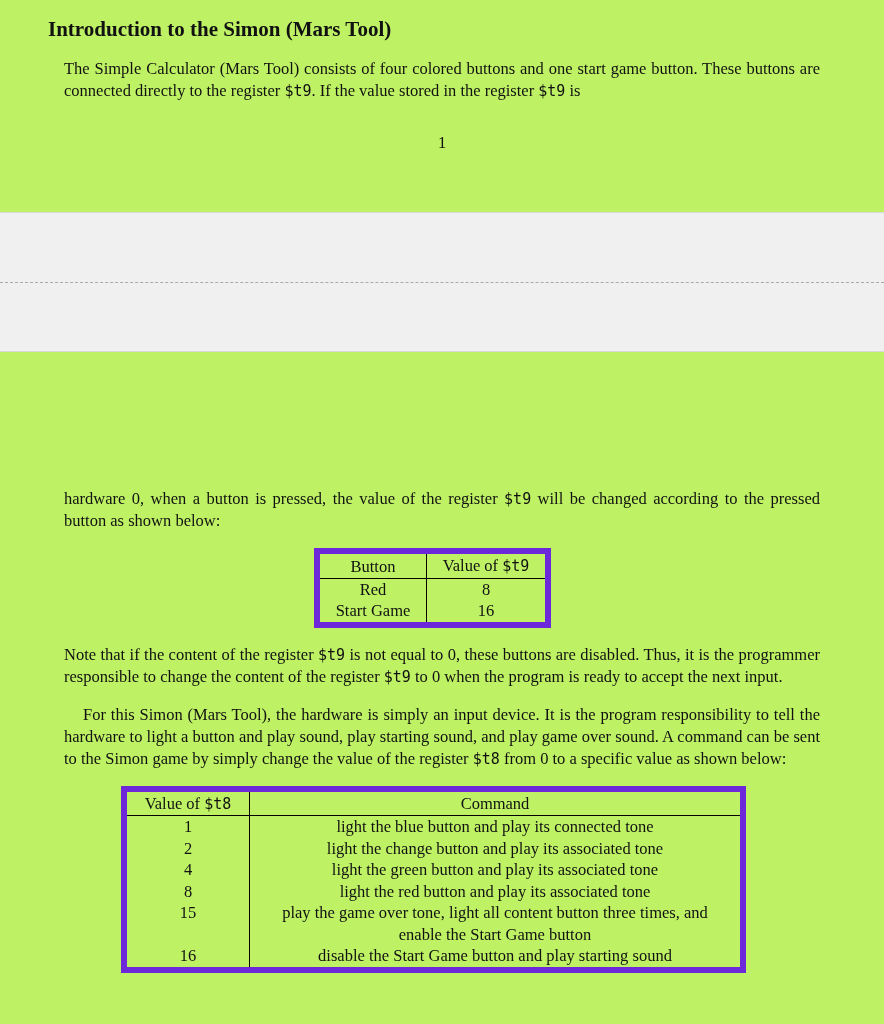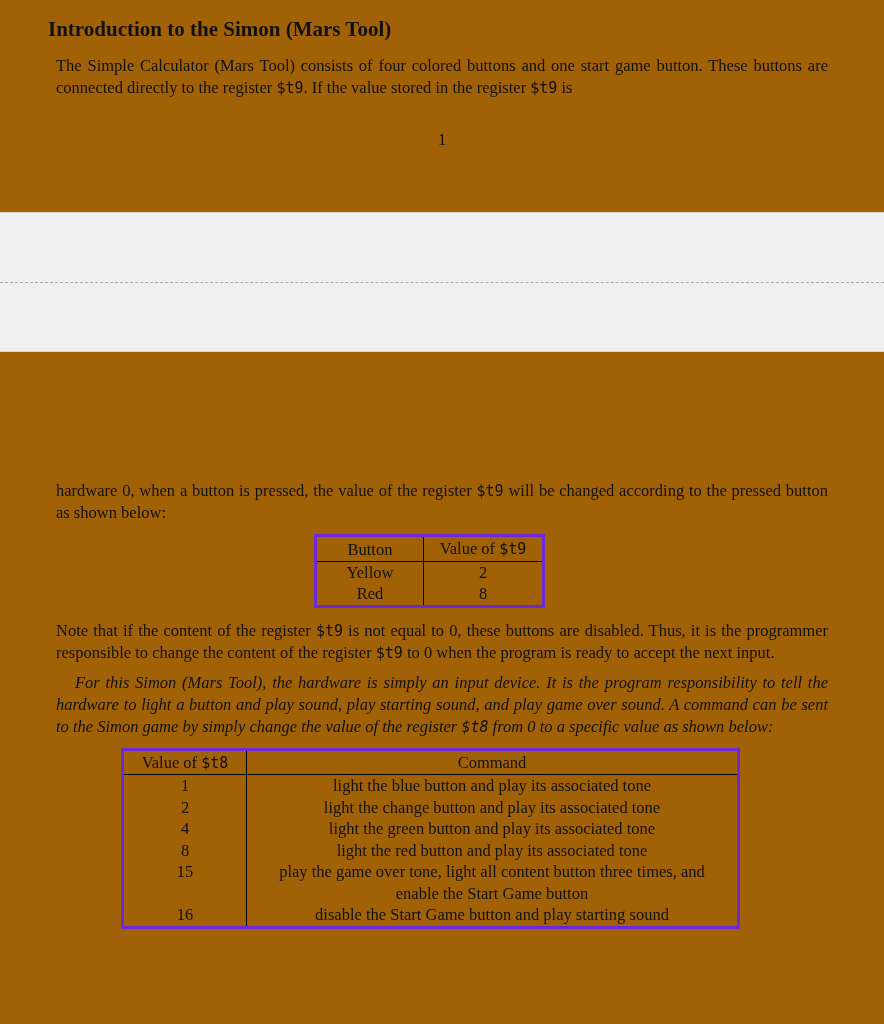--- a/index.html
+++ b/index.html
@@ -11,42 +11,41 @@
     width: 884px;
     height: 1024px;
     overflow: hidden;
     font-family: "Liberation Serif", serif;
     color: #111111;
   }
   .page {
     box-sizing: border-box;
     padding-left: 48px;
     padding-right: 48px;
-    background: #a16207;
+    background: #bef264;
   }
   .page-1 {
     height: 212px;
     padding-top: 16px;
     overflow: hidden;
   }
   .doc-title {
     margin: 0 0 13px 0;
     font-size: 21px;
     font-weight: bold;
     line-height: 26px;
   }
   .para {
-    margin: 8px;
+    margin: 16px;
     font-size: 16.5px;
     line-height: 22px;
     text-align: justify;
   }
   .para.indent-first {
     text-indent: 19px;
-    font-style: italic;
   }
   .tt {
     font-family: "DejaVu Sans Mono", monospace;
     font-size: 0.91em;
   }
   .page-number {
     margin-top: 31px;
     text-align: center;
     font-size: 16.5px;
     line-height: 20px;
@@ -65,21 +64,21 @@
     top: 50%;
     border-top: 1px dashed #a9a9a9;
   }
   .page-2 {
     height: 674px;
     padding-top: 120px;
     overflow: hidden;
   }
   table.tbl {
     border-collapse: collapse;
-    border: 3px solid #6d28d9;
+    border: 6px solid #6d28d9;
     font-size: 16.5px;
   }
   table.tbl th, table.tbl td {
     font-weight: normal;
     padding: 0 9px;
     line-height: 21.5px;
   }
   table.tbl th + th, table.tbl td + td {
     border-left: 1px solid #000000;
   }
@@ -126,44 +125,44 @@
 
   <table class="tbl tbl-buttons">
       <thead>
         <tr>
           <th><span>Button</span></th>
           <th><span>Value of </span><span class="tt">$t9</span></th>
         </tr>
       </thead>
       <tbody>
         <tr>
-          <td><span>Yellow</span></td>
-          <td><span>2</span></td>
+          <td><span>Red</span></td>
+          <td><span>8</span></td>
         </tr>
         <tr>
-          <td><span>Red</span></td>
-          <td><span>8</span></td>
+          <td><span>Start Game</span></td>
+          <td><span>16</span></td>
         </tr>
       </tbody>
     </table>
 
   <p class="para"><span>Note that if the content of the register </span><span class="tt">$t9</span><span> is not equal to 0, these buttons are disabled. Thus, it is the programmer responsible to change the content of the register </span><span class="tt">$t9</span><span> to 0 when the program is ready to accept the next input.</span></p>
   <p class="para indent-first"><span>For this Simon (Mars Tool), the hardware is simply an input device. It is the program responsibility to tell the hardware to light a button and play sound, play starting sound, and play game over sound. A command can be sent to the Simon game by simply change the value of the register </span><span class="tt">$t8</span><span> from 0 to a specific value as shown below:</span></p>
 
   <table class="tbl tbl-commands">
       <thead>
         <tr>
           <th><span>Value of </span><span class="tt">$t8</span></th>
           <th><span>Command</span></th>
         </tr>
       </thead>
       <tbody>
         <tr>
           <td><span>1</span></td>
-          <td><span>light the blue button and play its associated tone</span></td>
+          <td><span>light the blue button and play its connected tone</span></td>
         </tr>
         <tr>
           <td><span>2</span></td>
           <td><span>light the change button and play its associated tone</span></td>
         </tr>
         <tr>
           <td><span>4</span></td>
           <td><span>light the green button and play its associated tone</span></td>
         </tr>
         <tr>

